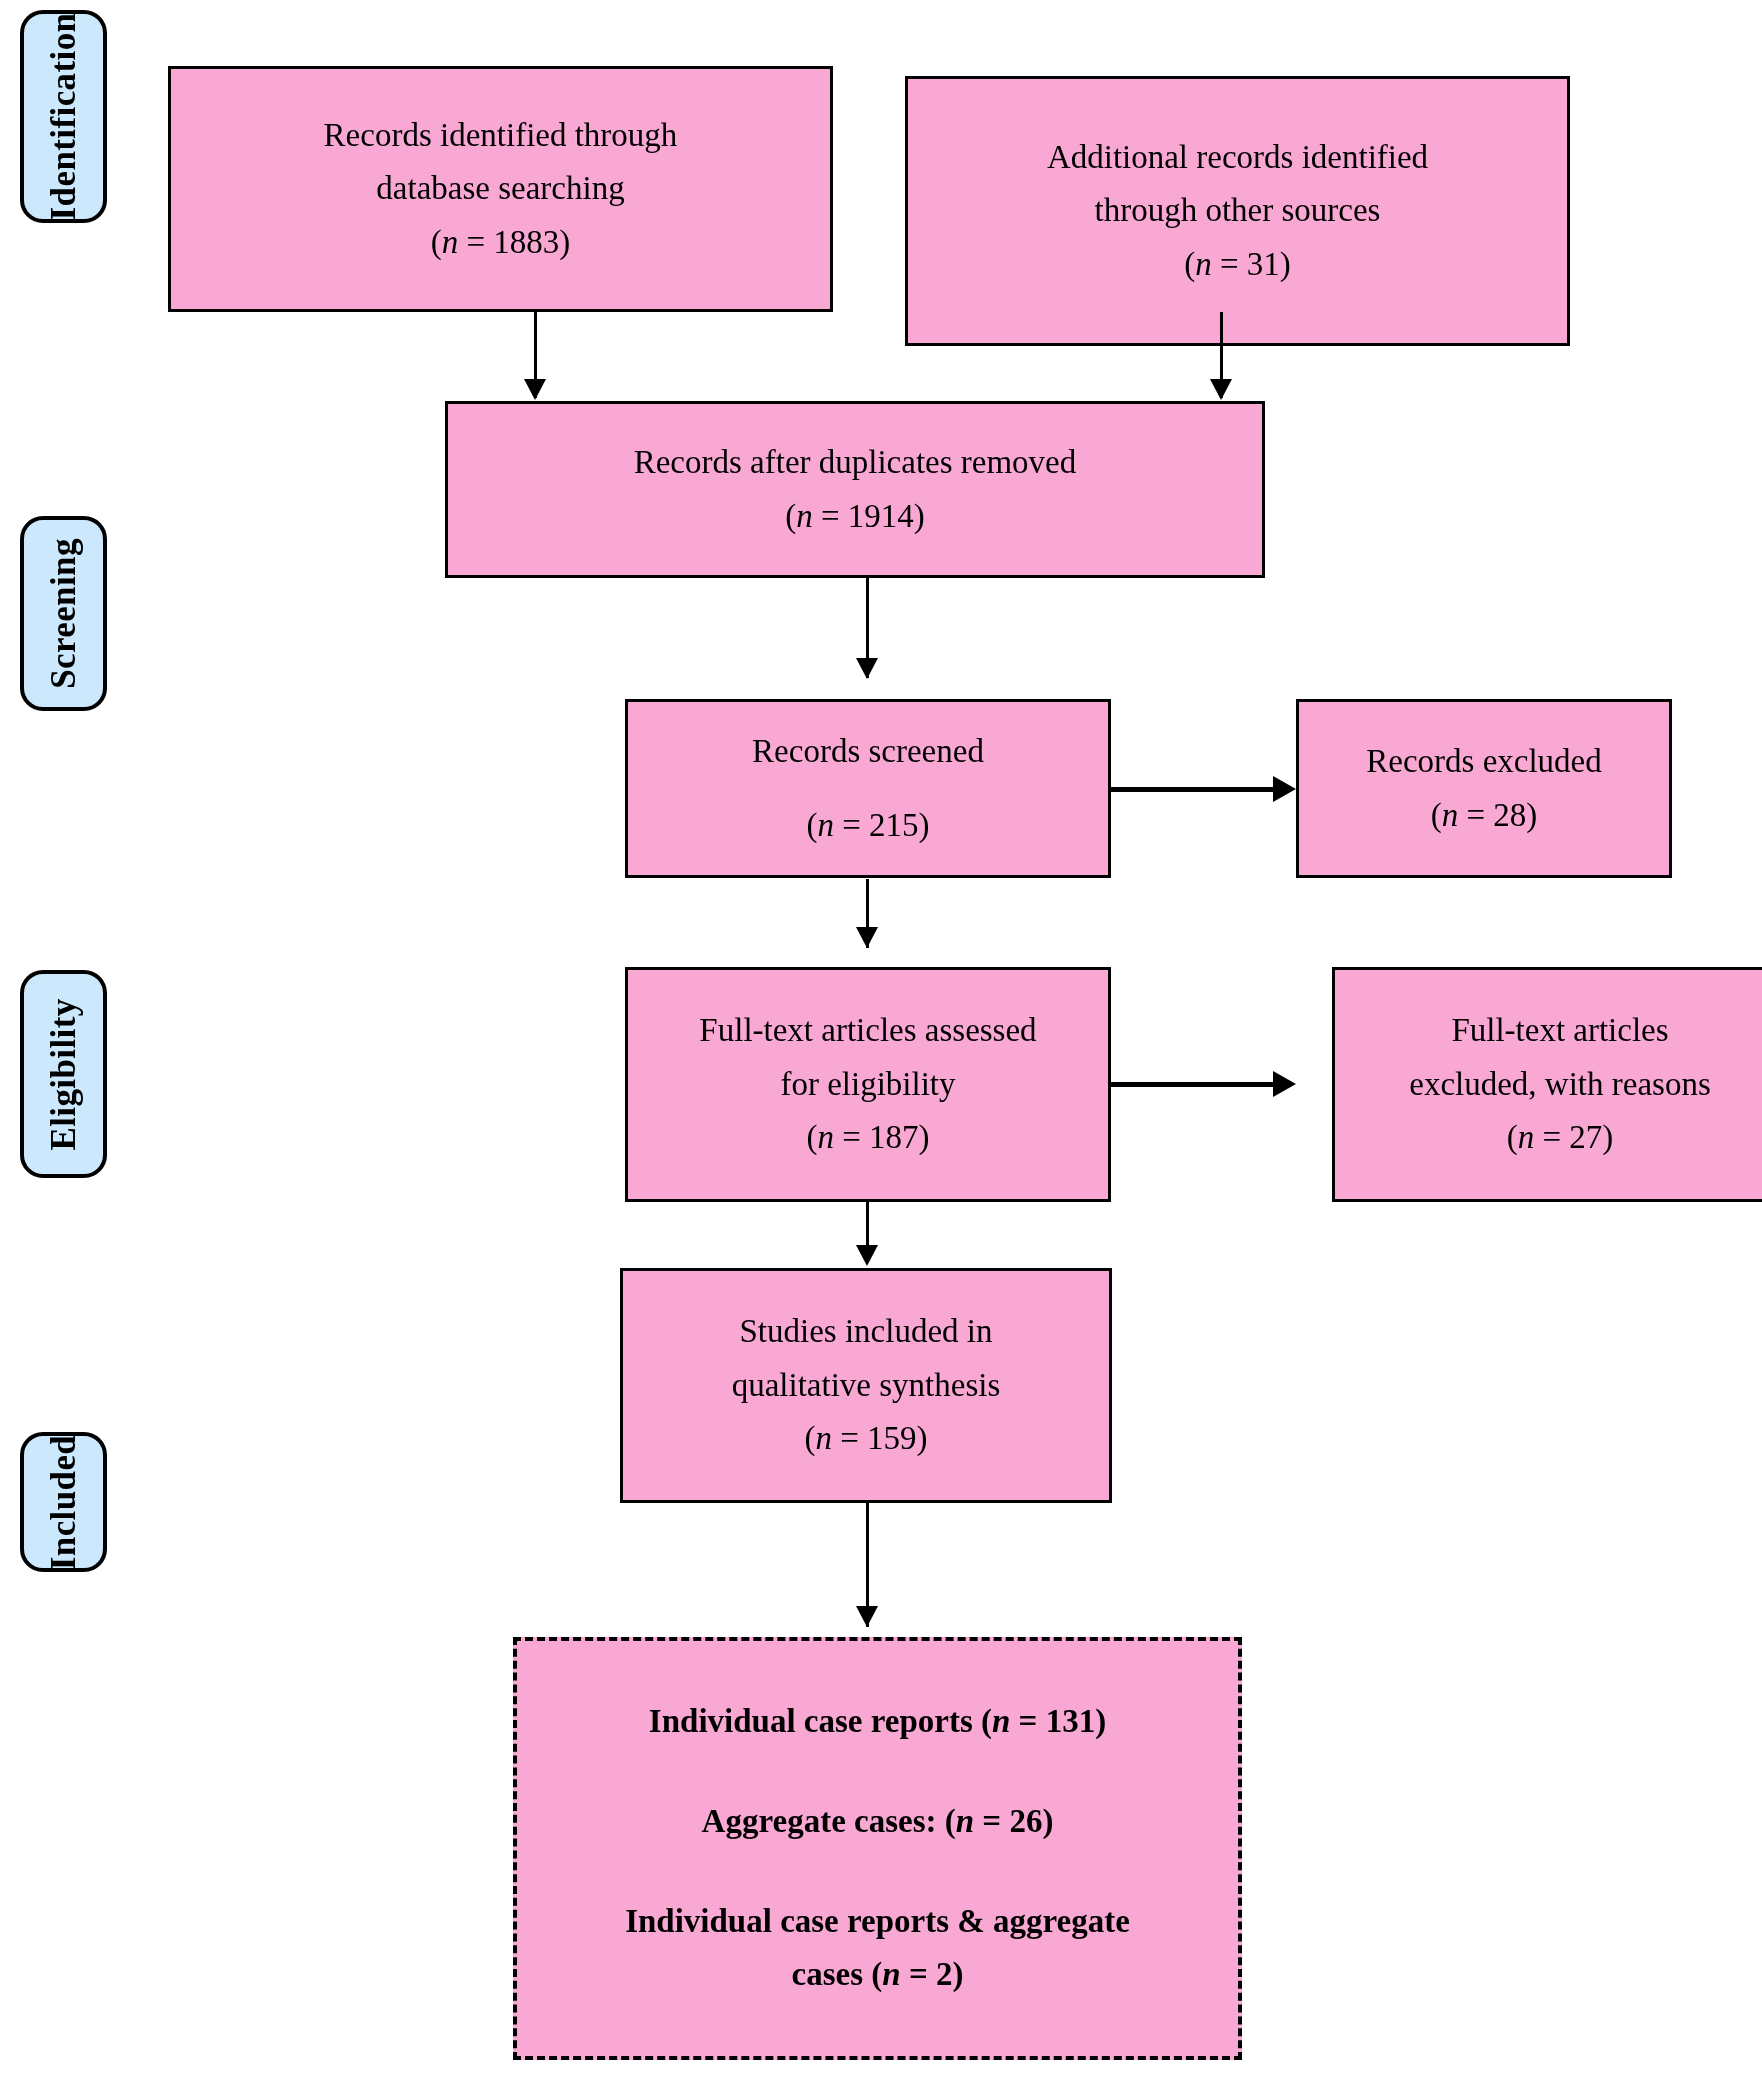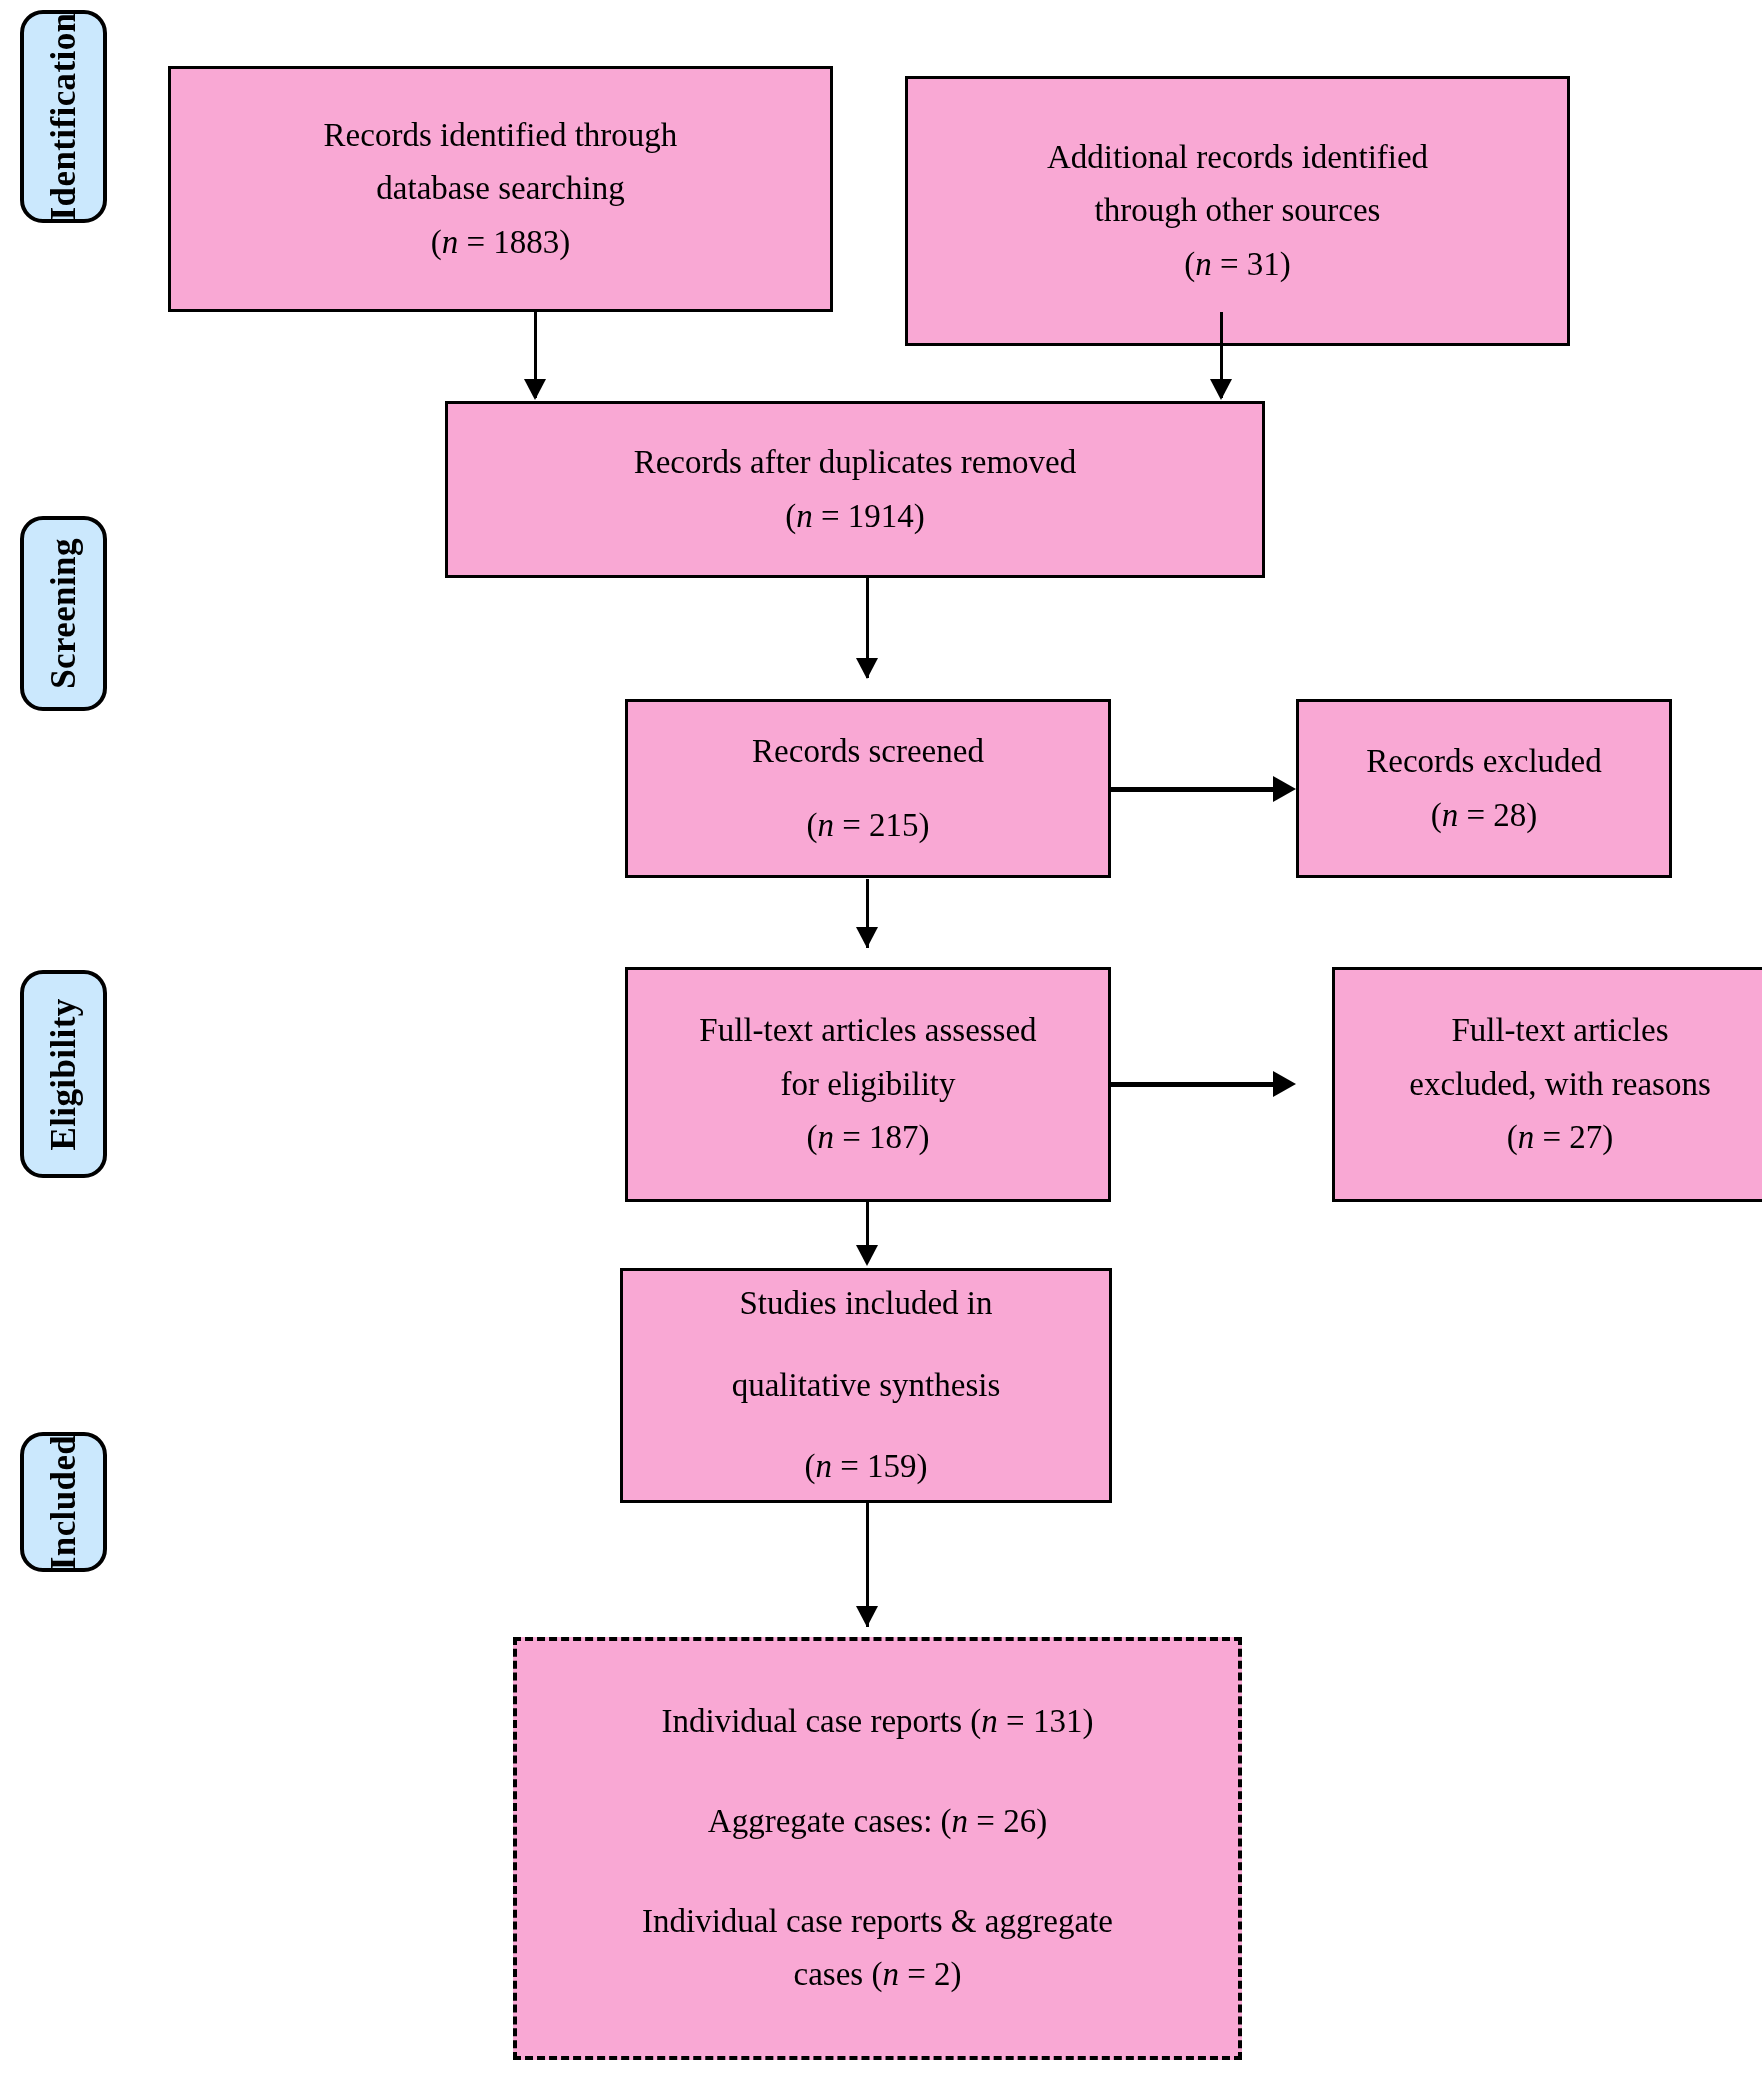--- a/index.html
+++ b/index.html
@@ -47,21 +47,21 @@
     padding:8px 11.5px;
   }
   .box.dashed{
     border:4px dashed #000000;
   }
   .box .line{
     font-size:33px;
     line-height:1.62;
     white-space:nowrap;
   }
-  .box.wrapline .line{ white-space:normal; }
+  .box.wrapline .line{ white-space:normal;font-weight:bold; }
 
   .ital{ font-style:italic; }
 
   
   .vline{
     position:absolute;
     width:3.1px;
     background:#000000;
   }
   .hline{
@@ -158,21 +158,21 @@
     <div class="line">excluded, with reasons</div>
     <div class="line"><span>(</span><span class="ital">n</span><span> = 27)</span></div>
   </div>
 
   <div class="hline" style="left:1110px; top:1082px; width:164px;"></div>
   <div class="arrow-right" style="left:1273px; top:1071px;"></div>
 
   <div class="vline" style="left:866px; top:1202px; height:60px;"></div>
   <div class="arrow-down" style="left:856px; top:1245px;"></div>
 
-  <div class="box" style="left:620px; top:1268px; width:492px; height:235px;gap:28px;">
+  <div class="box" style="left:620px; top:1268px; width:492px; height:235px;">
     <div class="line">Studies included in</div>
     <div class="line">qualitative synthesis</div>
     <div class="line"><span>(</span><span class="ital">n</span><span> = 159)</span></div>
   </div>
 
   <div class="vline" style="left:866px; top:1503px; height:124px;"></div>
   <div class="arrow-down" style="left:856px; top:1606px;"></div>
 
   <div class="box dashed wrapline" style="left:513px; top:1637px; width:729px; height:423px; justify-content:space-evenly;">
     <div class="line"><span>Individual case reports (</span><span class="ital">n</span><span> = 131)</span></div>

